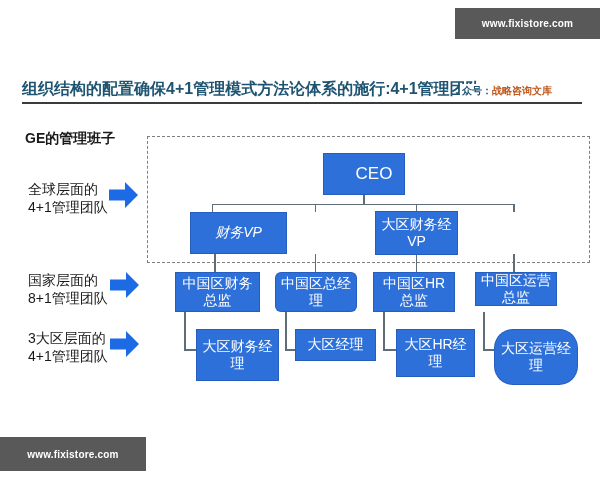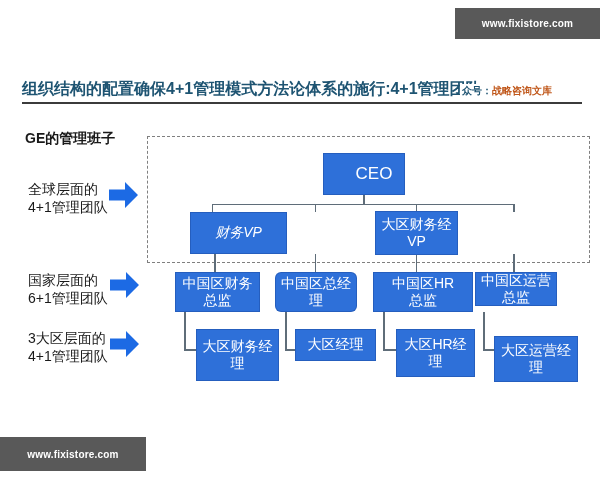--- a/index.html
+++ b/index.html
@@ -59,21 +59,21 @@
   <h1 class="title">组织结构的配置确保4+1管理模式方法论体系的施行:4+1管理团队</h1>
   <div class="badge">
     <span class="prefix">众号：</span><span class="name">战略咨询文库</span>
   </div>
   <div class="underline"></div>
 
   <div class="left-heading">GE的管理班子</div>
   <div class="left-label" style="top:181px;">全球层面的
 4+1管理团队</div>
   <div class="left-label" style="top:272px;">国家层面的
-6+1管理团队</div>
+8+1管理团队</div>
   <div class="left-label" style="top:330px;">3大区层面的
 4+1管理团队</div>
 
   <svg class="arrow-icon" style="left:109px;top:181px;" viewBox="0 0 30 28">
     <polygon points="0,8.5 16,8.5 16,1 29,14 16,27 16,19.5 0,19.5"></polygon>
   </svg>
   <svg class="arrow-icon" style="left:110px;top:271px;" viewBox="0 0 30 28">
     <polygon points="0,8.5 16,8.5 16,1 29,14 16,27 16,19.5 0,19.5"></polygon>
   </svg>
   <svg class="arrow-icon" style="left:110px;top:330px;" viewBox="0 0 30 28">
@@ -106,26 +106,26 @@
   <div class="node ceo" style="left:323px;top:153px;width:82px;height:42px;padding-left:20px;">CEO</div>
 
   <div class="node" style="left:190px;top:212px;width:97px;height:42px;font-style:italic;">财务VP</div>
   <div class="node" style="left:375px;top:211px;width:83px;height:44px;">大区财务经
 VP</div>
 
   <div class="node" style="left:175px;top:272px;width:85px;height:40px;text-align:center;">中国区财务
 总监</div>
   <div class="node" style="left:275px;top:272px;width:82px;height:40px;border-radius:6px;">中国区总经
 理</div>
-  <div class="node" style="left:373px;top:272px;width:100px;height:40px;">中国区HR
+  <div class="node" style="left:373px;top:272px;width:82px;height:40px;">中国区HR
 总监</div>
   <div class="node" style="left:475px;top:272px;width:82px;height:34px;">中国区运营
 总监</div>
 
   <div class="node" style="left:196px;top:329px;width:83px;height:52px;">大区财务经
 理</div>
   <div class="node" style="left:295px;top:329px;width:81px;height:32px;">大区经理</div>
   <div class="node" style="left:396px;top:329px;width:79px;height:48px;">大区HR经
 理</div>
-  <div class="node" style="left:494px;top:336px;width:84px;height:46px;">大区运营经
+  <div class="node" style="left:494px;top:329px;width:84px;height:56px;border-radius:19px;">大区运营经
 理</div>
 
 </div>
 
 </body></html>

